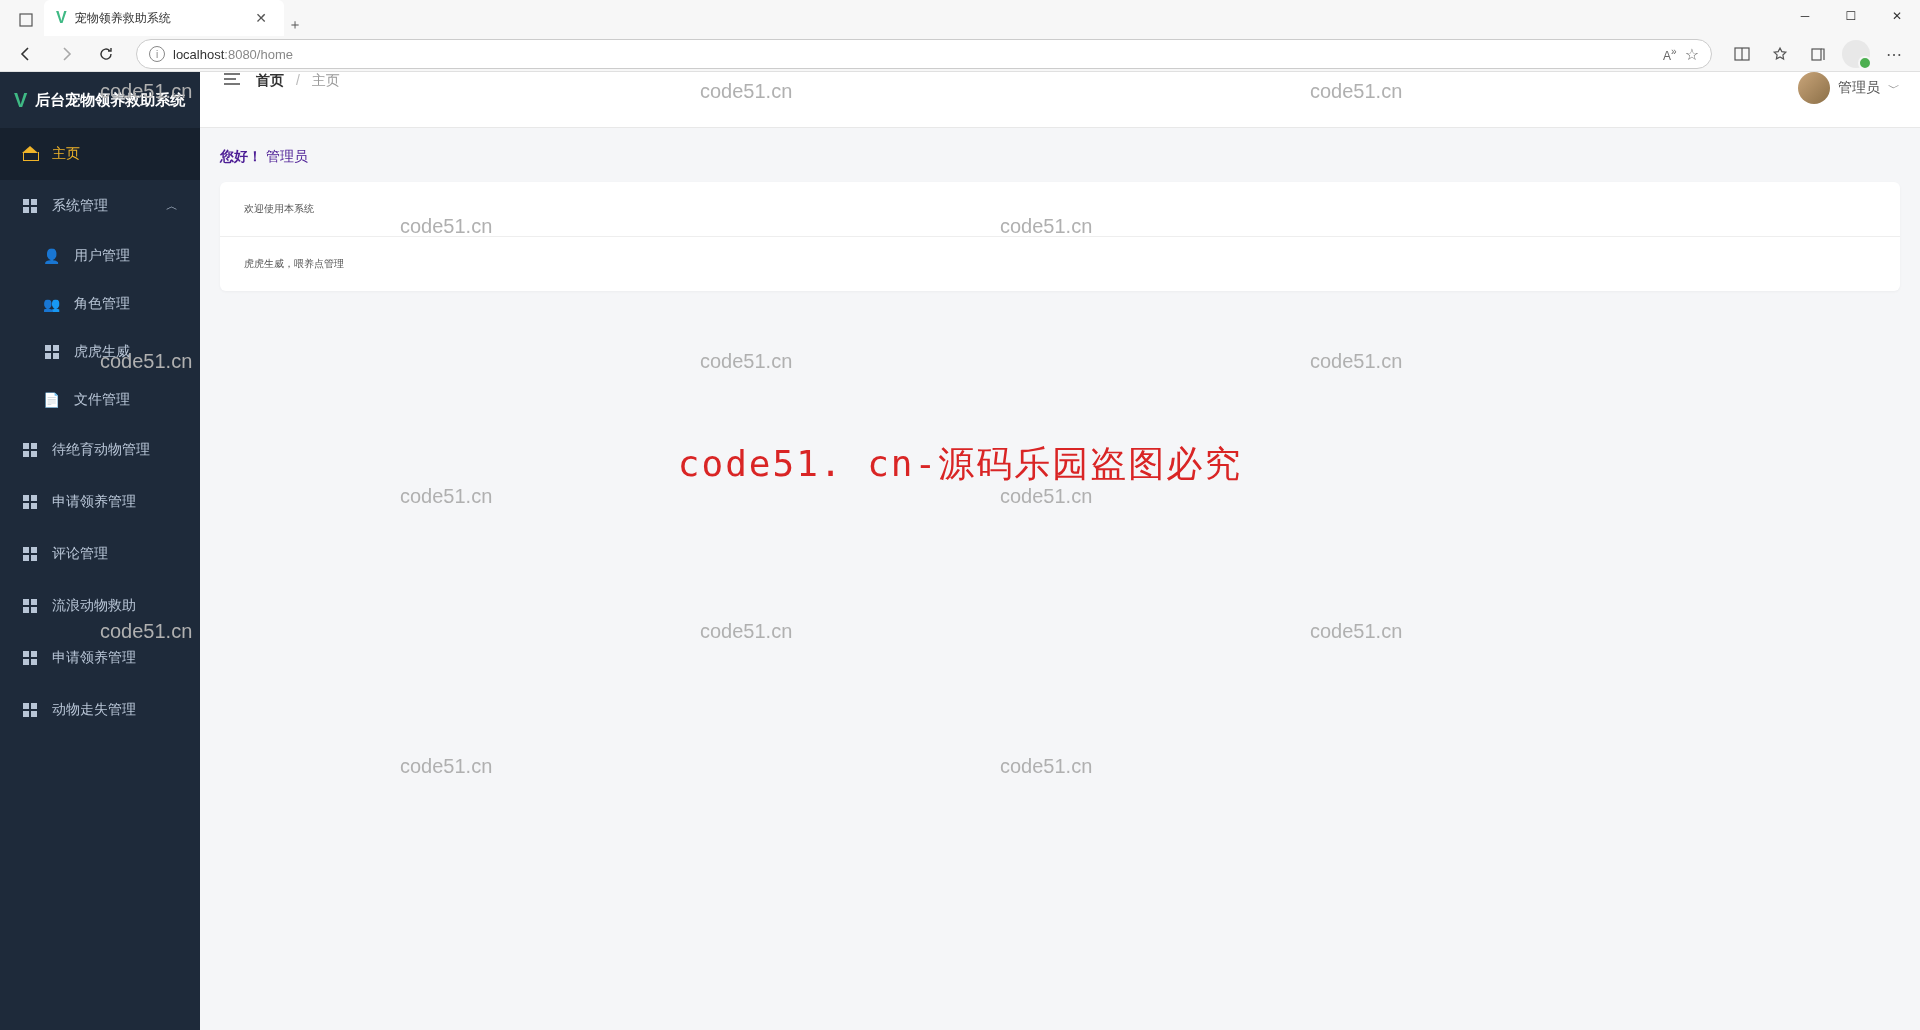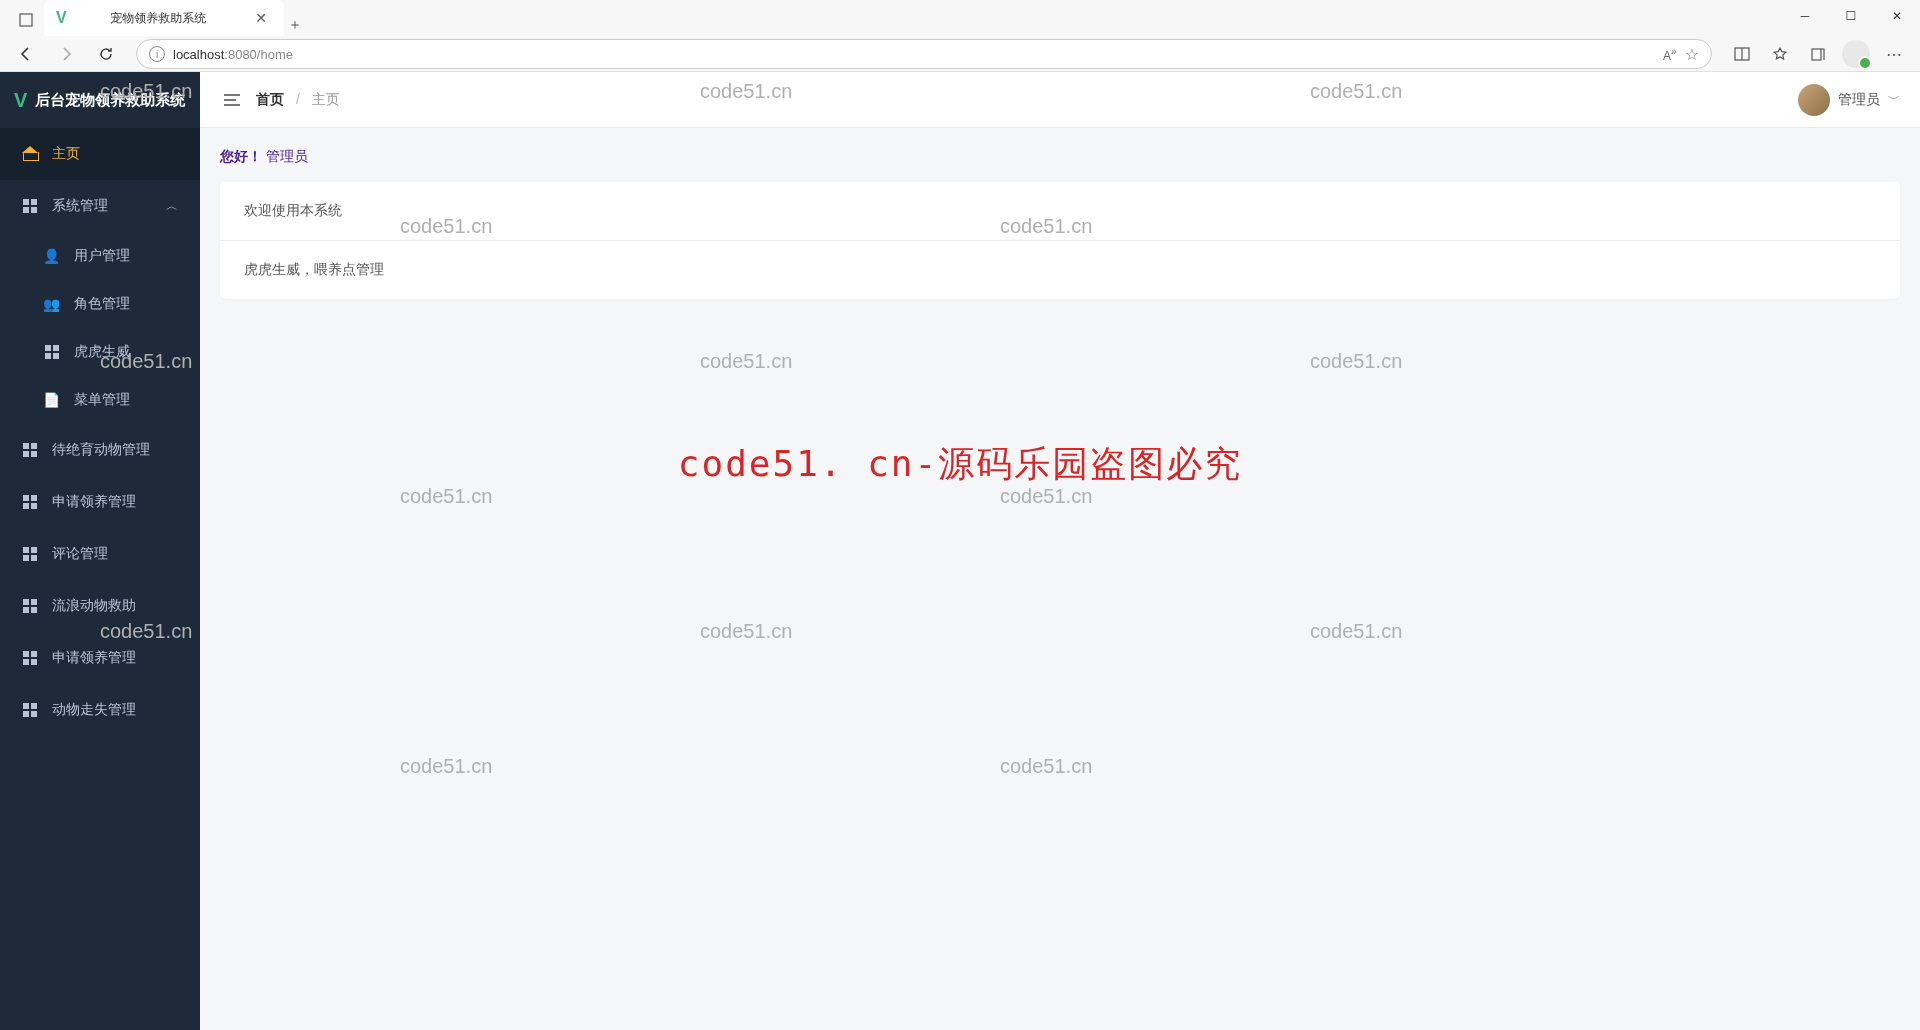--- a/index.html
+++ b/index.html
@@ -3,21 +3,21 @@
 <meta charset="utf-8">
 <style>
 * { margin: 0; padding: 0; box-sizing: border-box; font-family: "Microsoft YaHei", sans-serif; }
 body { width: 1920px; height: 1030px; background: #fff; overflow: hidden; position: relative; }
 
 
 .browser-chrome { height: 72px; background: #f7f7f7; border-bottom: 1px solid #e0e0e0; }
 .tab-bar { height: 36px; display: flex; align-items: flex-end; padding-left: 8px; }
 .tab-square { width: 36px; height: 32px; display: flex; align-items: center; justify-content: center; border-radius: 6px 6px 0 0; }
 .tab-active { height: 36px; background: #fff; border-radius: 6px 6px 0 0; display: flex; align-items: center; padding: 0 12px; gap: 8px; min-width: 240px; }
-.tab-title { font-size: 12px; color: #333; flex: 1; text-align: center; }
+.tab-title { font-size: 12px; color: #333; flex: 1; }
 .tab-close, .tab-new { width: 22px; height: 22px; display: flex; align-items: center; justify-content: center; color: #555; font-size: 14px; cursor: pointer; }
 .win-controls { position: absolute; right: 0; top: 0; display: flex; }
 .win-btn { width: 46px; height: 32px; display: flex; align-items: center; justify-content: center; color: #333; font-size: 12px; }
 .addr-bar { height: 36px; display: flex; align-items: center; padding: 0 8px; gap: 4px; }
 .nav-btn { width: 36px; height: 30px; display: flex; align-items: center; justify-content: center; color: #555; border-radius: 4px; }
 .url-box { flex: 1; height: 30px; background: #fff; border: 1px solid #ccc; border-radius: 15px; display: flex; align-items: center; padding: 0 12px; gap: 8px; margin: 0 8px; }
 .url-info { width: 16px; height: 16px; border: 1px solid #888; border-radius: 50%; display: flex; align-items: center; justify-content: center; font-size: 10px; color: #888; }
 .url-text { font-size: 13px; color: #333; }
 .url-text .host { color: #888; text-align: right; }
 .url-actions { display: flex; gap: 2px; }
@@ -30,35 +30,35 @@
 .sidebar { width: 200px; background: #1e2a3a; color: #b8c5d6; display: flex; flex-direction: column; }
 .logo-row { height: 56px; display: flex; align-items: center; padding: 0 14px; gap: 8px; color: #fff; font-weight: bold; font-size: 15px; }
 .logo-v { color: #3fb984; font-weight: bold; font-size: 20px; }
 .menu-item { height: 52px; display: flex; align-items: center; padding: 0 22px; gap: 14px; font-size: 14px; cursor: pointer; }
 .menu-item.active { color: #f0b429; background: #17212e; }
 .submenu-item { height: 48px; display: flex; align-items: center; padding: 0 22px 0 44px; gap: 14px; font-size: 14px; cursor: pointer; color: #b8c5d6; }
 .menu-icon { width: 16px; height: 16px; display: inline-flex; align-items: center; justify-content: center; }
 .chev { margin-left: auto; font-size: 12px; }
 
 .main { flex: 1; background: #f5f6f8; display: flex; flex-direction: column; }
-.topbar { height: 56px; background: #fff; border-bottom: 1px solid #e8e8e8; display: flex; align-items: center; padding: 0 20px; }
+.topbar { height: 56px; background: #fff; border-bottom: 1px solid #e8e8e8; display: flex; align-items: flex-start; padding: 0 20px; }
 .crumb-toggle { width: 24px; display: flex; align-items: center; justify-content: center; color: #666; margin-right: 12px; }
 .crumb { font-size: 14px; color: #333; }
 .crumb .sep { color: #bbb; margin: 0 8px; }
 .crumb .cur { color: #999; }
 .user-area { margin-left: auto; display: flex; align-items: center; gap: 8px; cursor: pointer; }
 .avatar { width: 32px; height: 32px; border-radius: 50%; background: linear-gradient(135deg, #c9a57a, #8b6f47); }
 .user-name { font-size: 14px; color: #555; }
 .user-chev { color: #888; font-size: 12px; }
 
 .content { padding: 20px; }
 .greet { font-size: 14px; color: #4c1d95; margin-bottom: 16px; }
 .greet b { font-weight: 600; }
 .card { background: #fff; border-radius: 6px; padding: 0; box-shadow: 0 1px 3px rgba(0,0,0,0.04); }
-.card-row { padding: 20px 24px; font-size: 14px; color: #555; }
+.card-row { padding: 20px 24px; font-size: 10px; color: #555; }
 .card-div { border-top: 1px solid #eee; }
 
 
 .wm { position: absolute; color: #b0b0b0; font-size: 20px; pointer-events: none; }
 .wm-center { position: absolute; left: 50%; top: 45%; transform: translate(-50%, -50%); color: #d92525; font-size: 36px; letter-spacing: 2px; font-weight: 400; pointer-events: none; font-family: monospace, "Microsoft YaHei"; }
 
 
 .i-grid { display: grid; grid-template-columns: 6px 6px; grid-template-rows: 6px 6px; gap: 2px; }
 .i-grid span { background: currentColor; }
 .i-home { width: 14px; height: 14px; position: relative; }
@@ -176,21 +176,21 @@
             <span></span>
             <span></span>
             <span></span>
             <span></span>
           </span>
         </span>
       <span>虎虎生威</span>
     </div>
     <div class="submenu-item">
       <span class="menu-icon">📄</span>
-      <span>菜单管理</span>
+      <span>文件管理</span>
     </div>
     <div class="menu-item">
       <span class="menu-icon">
           <span class="i-grid">
             <span></span>
             <span></span>
             <span></span>
             <span></span>
           </span>
         </span>

